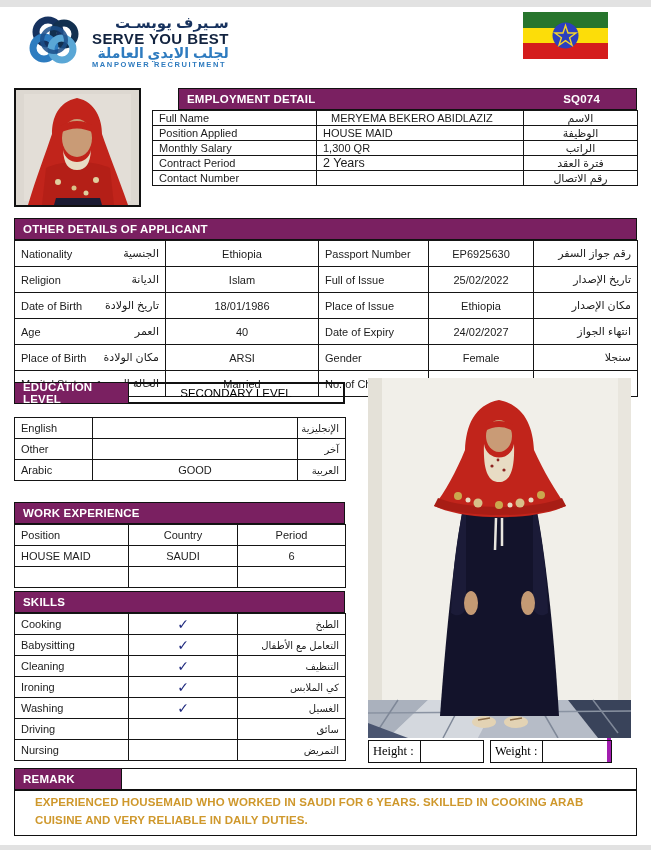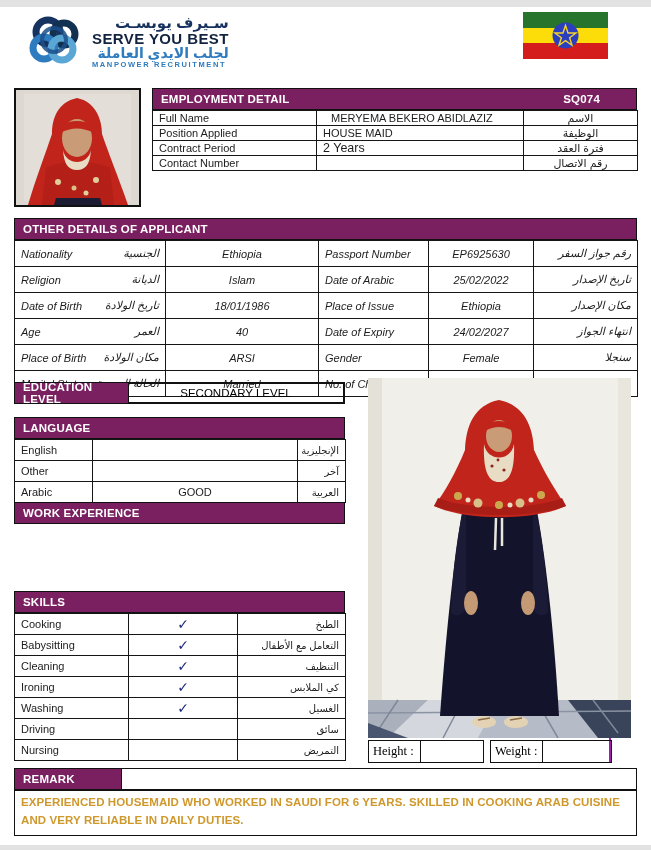--- a/index.html
+++ b/index.html
@@ -40,69 +40,69 @@
   .c{text-align:center;}
   .r{text-align:right;}
   .arab{direction:rtl;}
 
   
   .photo-small{
     position:absolute;left:14px;top:81px;width:127px;height:119px;
     border:2px solid #111;background:#ddd8d1;overflow:hidden;
   }
   .emp-wrap{position:absolute;left:152px;top:81px;width:485px;}
-  .emp-bar{justify-content:space-between;padding-right:36px;}
+  .emp-bar{justify-content:space-between;padding-right:36px;margin-left:26px;}
   .emp-table{width:485px;}
   .emp-table td{height:15px;}
 
   
   .other-wrap{position:absolute;left:14px;top:211px;width:623px;}
   .other-table{width:623px;}
-  .other-table td{height:26px;font-style:italic;}
+  .other-table td{height:26px;}
   .dualcell{display:flex;justify-content:space-between;align-items:center;}
 
   
   .edu{position:absolute;left:14px;top:375px;width:331px;display:flex;}
   .edu .bar{width:115px;}
   .edu-val{
     flex:1;border:2px solid #111;border-left:none;display:flex;align-items:center;
     justify-content:center;font-weight:normal;font-size:11.5px;height:22px;
   }
 
   
   .lang-wrap{position:absolute;left:14px;top:410px;width:331px;}
   .work-wrap{position:absolute;left:14px;top:495px;width:331px;}
   .skills-wrap{position:absolute;left:14px;top:584px;width:331px;}
   .t331{width:331px;}
   .t331 td{height:21px;}
   .small-ar{font-size:10px;}
   .check{font-size:14px;font-weight:bold;color:var(--check);transform:skewX(-8deg);}
 
   
-  .photo-wrap{position:absolute;left:368px;top:371px;width:243px;height:385px;border-right:2px solid #a21caf;}
+  .photo-wrap{position:absolute;left:368px;top:371px;width:243px;height:385px;border-right:4px solid #a21caf;}
   .photo-large{width:263px;height:360px;overflow:hidden;}
   .hw-row{
     position:absolute;left:0;top:362px;height:23px;display:flex;align-items:stretch;
     font-family:"Liberation Serif","DejaVu Serif",serif;font-size:12.5px;
   }
   .hw-cell{border:1px solid #111;display:flex;align-items:center;padding:0 4px;}
   .hw-label{border-right:none;width:52px;}
   .hw-input{width:64px;}
   .hw-gap{width:6px;}
   .hw-label2{border-right:none;width:52px;text-align:right;}
   .hw-input2{width:70px;}
 
   
   .remark-head{position:absolute;left:14px;top:761px;width:623px;display:flex;}
   .remark-head .bar{width:108px;}
   .remark-head-rest{flex:1;border:1px solid #111;border-left:none;}
   .remark-box{
     position:absolute;left:14px;top:783px;width:623px;height:46px;
     border:1.5px solid #111;color:var(--remark);font-weight:bold;font-size:11.5px;
-    padding:3px 6px;line-height:1.55;letter-spacing:.1px;
+    padding:3px 20px;line-height:1.55;letter-spacing:.1px;
   }
 </style>
 </head>
 <body>
 
 <div class="page">
 
   <div class="logo">
     <span>
       <svg width="58" height="58" viewBox="0 0 58 58">
@@ -164,20 +164,25 @@
         <td>Full Name</td>
         <td style="padding-left:14px">MERYEMA BEKERO ABIDLAZIZ</td>
         <td class="c arab">الاسم</td>
       </tr>
       <tr>
         <td>Position Applied</td>
         <td>HOUSE MAID</td>
         <td class="c arab">الوظيفة</td>
       </tr>
       <tr>
+        <td>Monthly Salary</td>
+        <td>1,300  QR</td>
+        <td class="c arab">الراتب</td>
+      </tr>
+      <tr>
         <td>Contract Period</td>
         <td style="font-size:12.5px">2 Years</td>
         <td class="c arab">فترة العقد</td>
       </tr>
       <tr>
         <td>Contact Number</td>
         <td></td>
         <td class="c arab">رقم الاتصال</td>
       </tr>
     </tbody>
@@ -210,21 +215,21 @@
         <td class="r arab">رقم جواز السفر</td>
       </tr>
       <tr>
         <td>
               <span class="dualcell">
                 <span>Religion</span>
                 <span class="arab">الديانة</span>
               </span>
             </td>
         <td class="c">Islam</td>
-        <td>Date of Arabic</td>
+        <td>Full of Issue</td>
         <td class="c">25/02/2022</td>
         <td class="r arab">تاريخ الإصدار</td>
       </tr>
       <tr>
         <td>
               <span class="dualcell">
                 <span>Date of Birth</span>
                 <span class="arab">تاريخ الولادة</span>
               </span>
             </td>
@@ -274,23 +279,20 @@
   </div>
 
   <div class="edu">
     <div class="bar">
       <span>EDUCATION LEVEL</span>
     </div>
     <div class="edu-val">SECONDARY LEVEL</div>
   </div>
 
   <div class="lang-wrap">
-    <div class="bar">
-      <span>LANGUAGE</span>
-    </div>
     <table class="t331">
       <colgroup>
           <col style="width:78px">
           <col style="width:205px">
           <col style="width:48px">
         </colgroup>
       <tbody>
           <tr>
         <td>English</td>
         <td class="c"></td>
@@ -307,20 +309,44 @@
         <td class="r arab small-ar">العربية</td>
       </tr>
     </tbody>
       </table>
   </div>
 
   <div class="work-wrap">
     <div class="bar">
       <span>WORK EXPERIENCE</span>
     </div>
+    <table class="t331">
+      <colgroup>
+          <col style="width:114px">
+          <col style="width:109px">
+          <col style="width:108px">
+        </colgroup>
+      <tbody>
+          <tr>
+        <td>Position</td>
+        <td class="c">Country</td>
+        <td class="c">Period</td>
+      </tr>
+      <tr>
+        <td>HOUSE MAID</td>
+        <td class="c">SAUDI</td>
+        <td class="c">6</td>
+      </tr>
+      <tr>
+        <td></td>
+        <td class="c"></td>
+        <td class="c"></td>
+      </tr>
+    </tbody>
+      </table>
   </div>
 
   <div class="skills-wrap">
     <div class="bar">
       <span>SKILLS</span>
     </div>
     <table class="t331">
       <colgroup>
           <col style="width:114px">
           <col style="width:109px">

